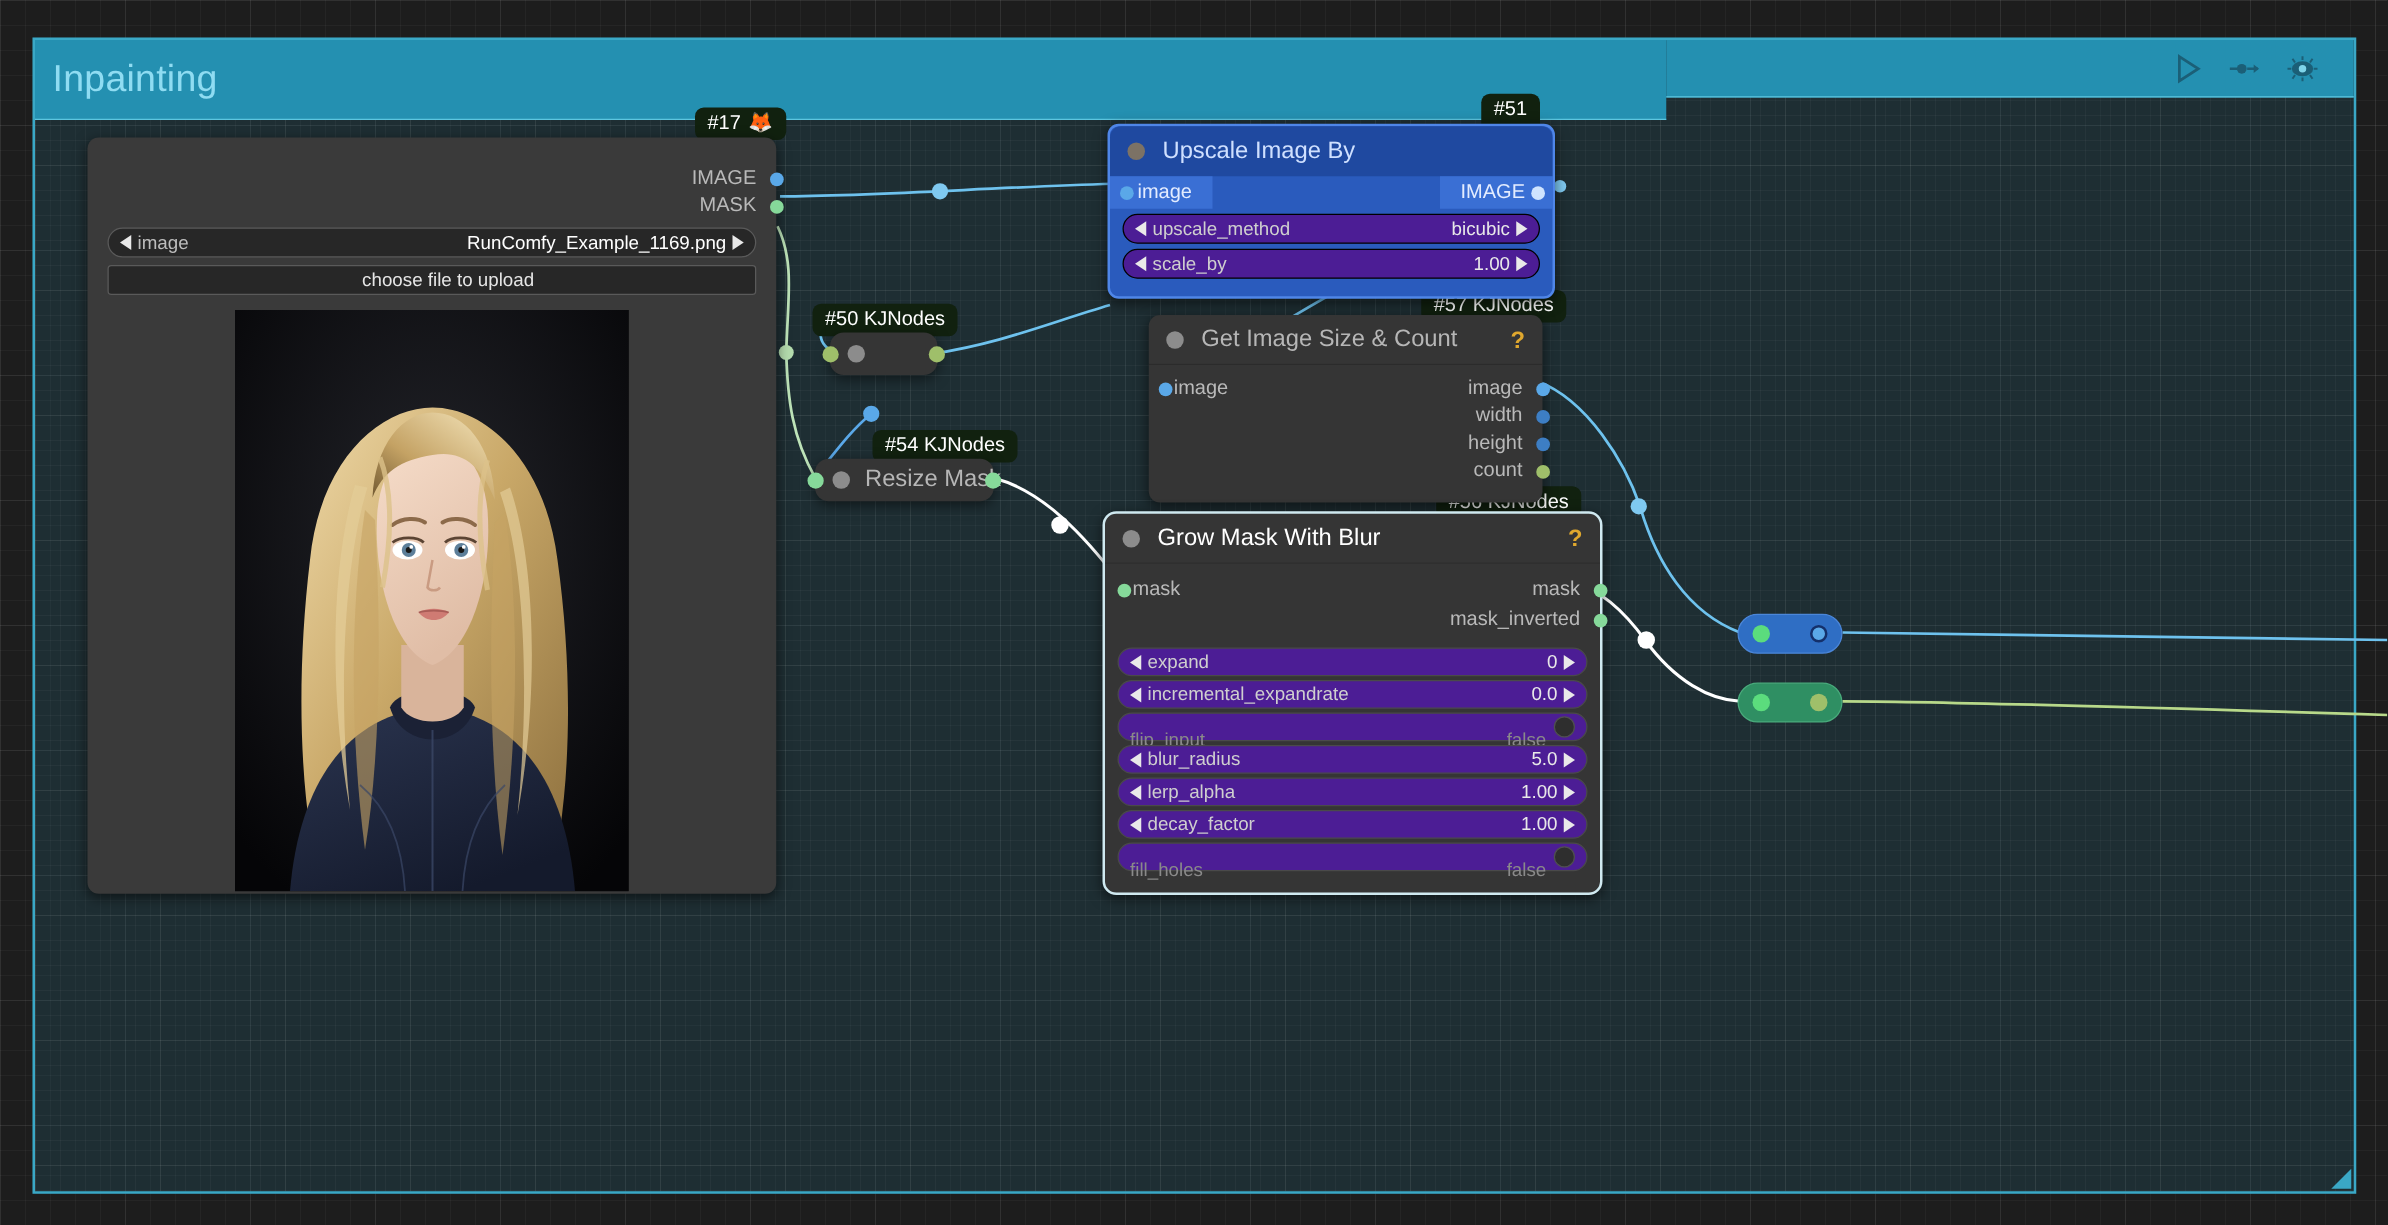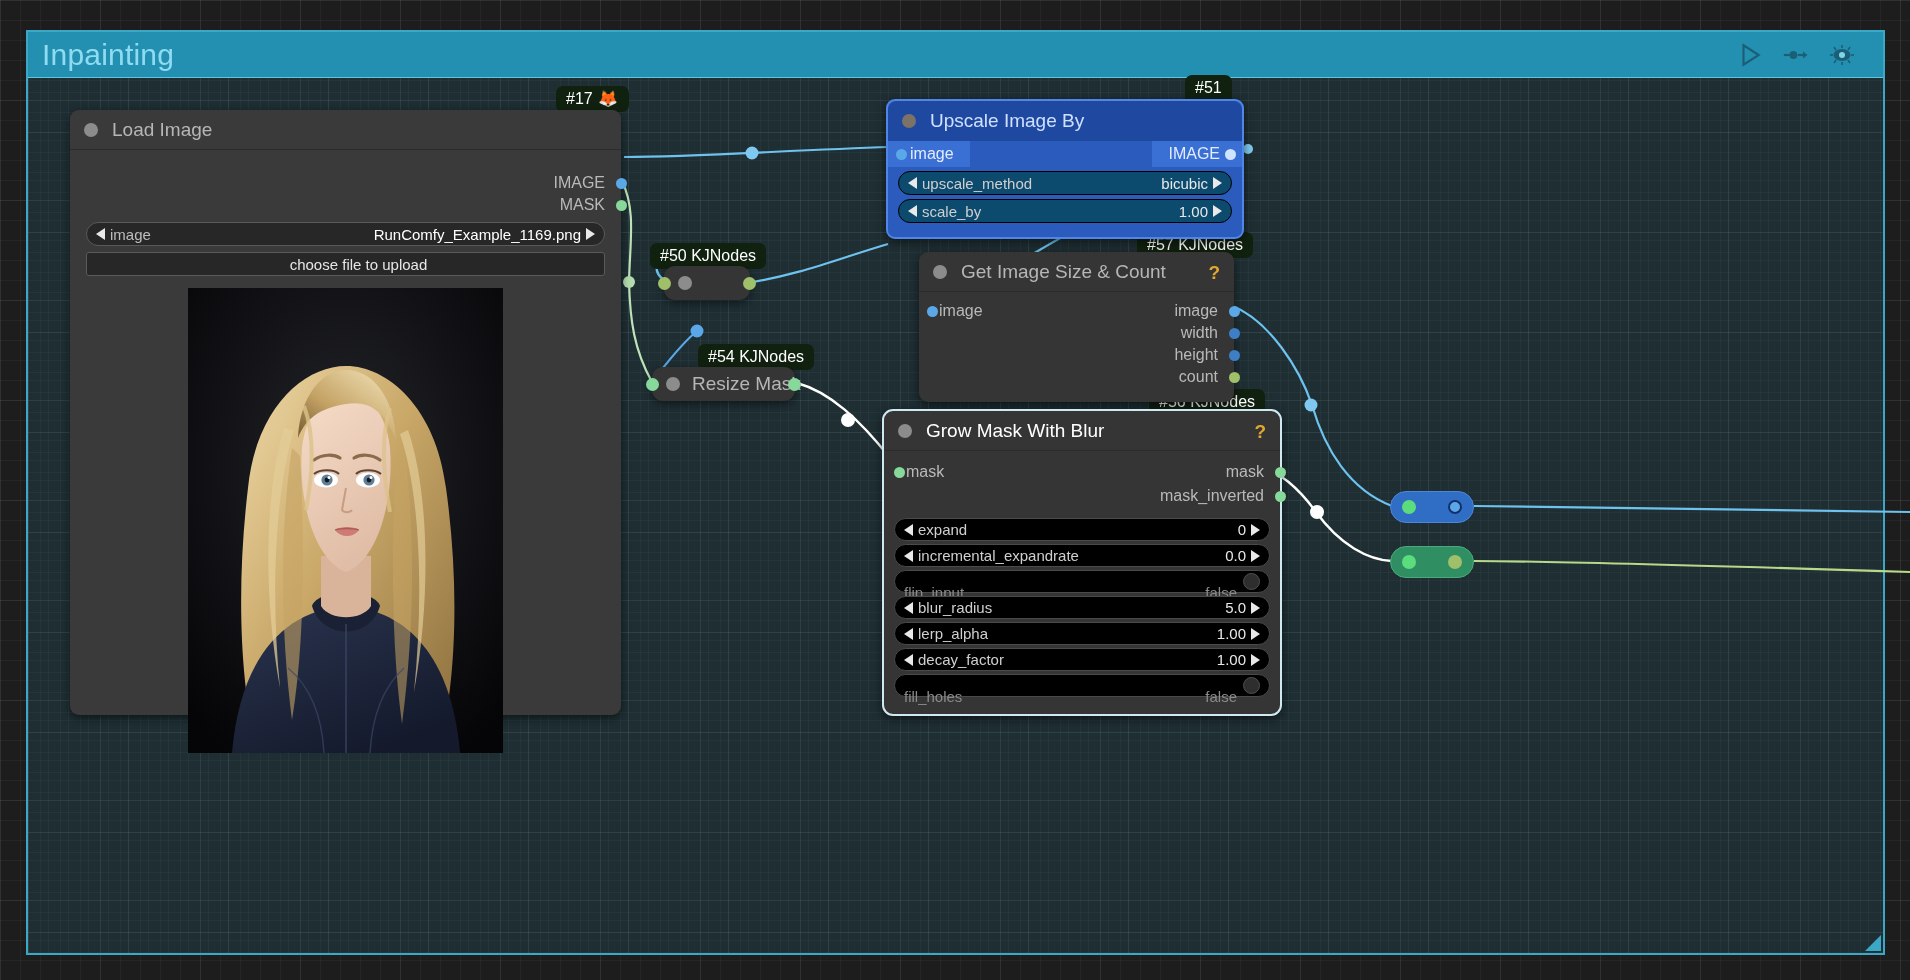--- a/index.html
+++ b/index.html
@@ -33,21 +33,21 @@
     background-image:
       linear-gradient(to right, rgba(255,255,255,0.035) 1px, transparent 1px),
       linear-gradient(to bottom, rgba(255,255,255,0.035) 1px, transparent 1px),
       linear-gradient(to right, rgba(255,255,255,0.05) 1px, transparent 1px),
       linear-gradient(to bottom, rgba(255,255,255,0.05) 1px, transparent 1px);
     background-size: 20px 20px, 20px 20px, 100px 100px, 100px 100px;
   }
   #group-header {
     position: absolute;
     left: 0; top: 0;
-    width: 1305px; height: 46px;
+    width: 1305px; height: 64px;
     background: #2490b1;
     border-bottom: 1px solid #5cc6e0;
     display: flex; align-items: center;
   }
   #group-header-right {
     position: absolute;
     left: 1305px; top: 0;
     width: 550px; height: 46px;
     background: #2490b1;
     border-bottom: 1px solid #5cc6e0;
@@ -136,21 +136,21 @@
     border-radius: 50%;
     top: 50%; margin-top: -5.5px;
   }
   .slot-dot.right { right: -5.5px; }
 
   
   .widget {
     position: relative;
     margin: 3px 10px;
     height: 23px;
-    background: #000000;
+    background: #4c1d95;
     border: 1px solid #4a4a4a;
     border-radius: 12px;
     display: flex; align-items: center;
     justify-content: space-between;
     padding: 0 9px;
     color: #c9c9c9;
     font-size: 15px;
     white-space: nowrap;
   }
   .widget .wname { color: #cfcfcf; }
@@ -195,21 +195,21 @@
 
   
   #node-upscale {
     left: 886px; top: 99px; width: 358px;
     background: #2a5bbd;
     border: 2px solid #4f86e8;
     padding-bottom: 2px;
   }
   #node-upscale .node-title { background: #1f49a0; color: #cfe0ff; border-bottom: none; }
   #node-upscale .slot-row { color: #e3ecff; background: #3a6fd4; height: 26px; }
-  #node-upscale .widget { background: #0c4a6e; border-color: #000; margin: 4px 10px; height: 24px; }
+  #node-upscale .widget { background: #4c1d95; border-color: #000; margin: 4px 10px; height: 24px; }
   #upscale-slots { position: relative; height: 26px; }
   #upscale-slots .in { position: absolute; left: 0; top: 0; padding-left: 22px; }
   #upscale-slots .out { position: absolute; right: 0; top: 0; padding-right: 22px; }
 
   
   #node-getsize { left: 919px; top: 252px; width: 315px; }
 
   
   #node-growmask {
     left: 882px; top: 409px; width: 400px;
@@ -342,24 +342,20 @@
 
   <div class="badge" style="left:1137px; top:232px;">#57 KJNodes</div>
 
   <div class="badge" style="left:1149px; top:389px;">#56 KJNodes</div>
 
   <div class="badge" style="left:650px; top:243px;">#50 KJNodes</div>
 
   <div class="badge" style="left:698px; top:344px;">#54 KJNodes</div>
 
   <div class="node" id="node-loadimage">
-    <div class="node-title">
-      <span class="collapse-dot"></span>
-      <span>Load Image</span>
-    </div>
     <div class="node-body">
       <div style="height:22px;"></div>
       <div class="slot-row out">
         <span>IMAGE</span>
         <span class="slot-dot right" style="background:#5aa8e8;"></span>
       </div>
       <div class="slot-row out">
         <span>MASK</span>
         <span class="slot-dot right" style="background:#86d99a;"></span>
       </div>

